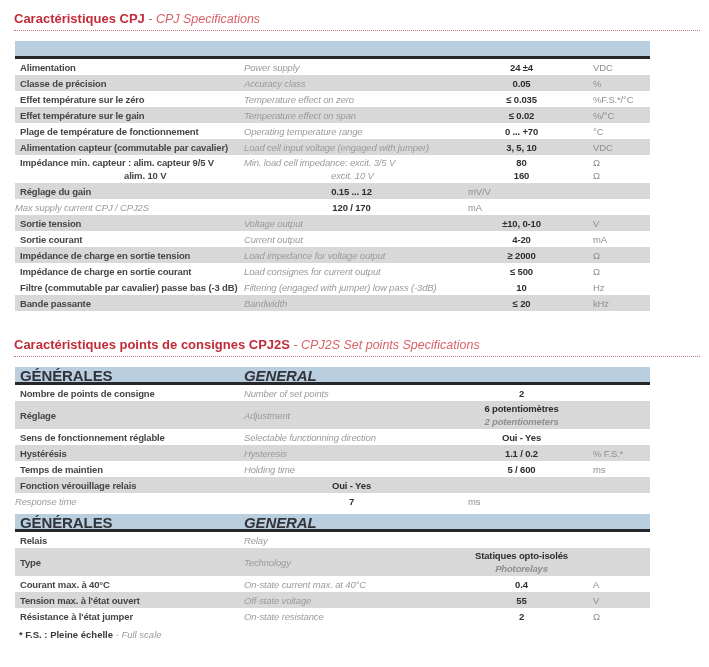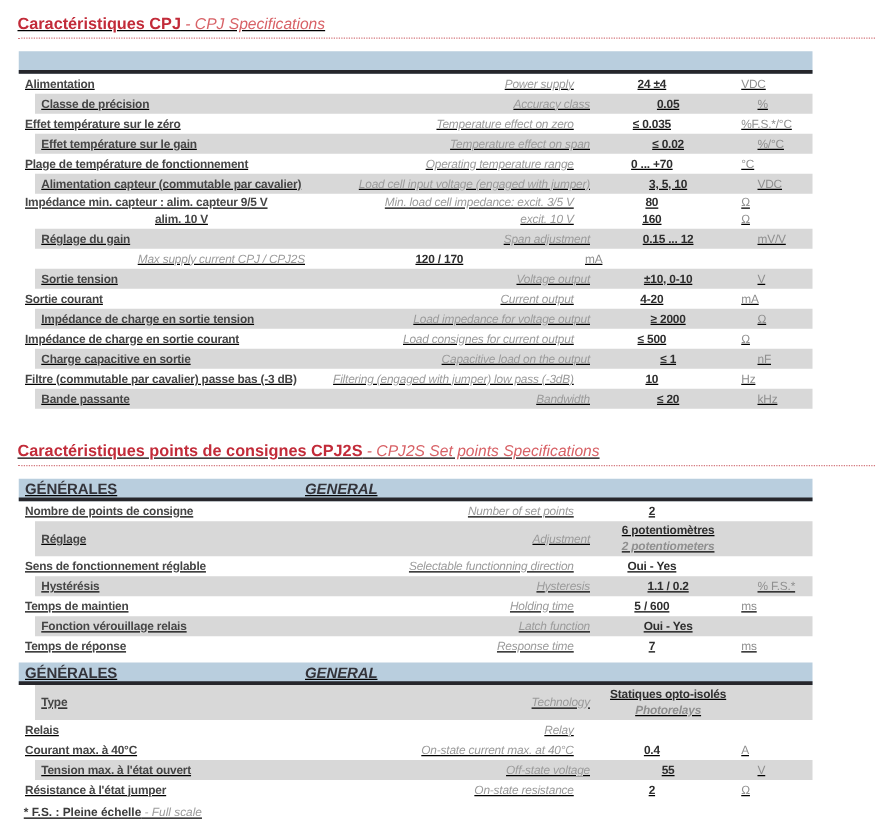--- a/index.html
+++ b/index.html
@@ -1,48 +1,48 @@
 <!DOCTYPE html>
 <html><head>
 <meta charset="utf-8">
 <style>
   html,body{margin:0;padding:0;background:#ffffff;}
   .page{
     position:relative;width:709px;height:667px;overflow:hidden;
-    font-family:"Liberation Sans",sans-serif;background:#fff;text-decoration:underline;
+    font-family:"Liberation Sans",sans-serif;background:#fff;
     -webkit-font-smoothing:antialiased;
   }
   .sec{margin:0;}
   .sec-title{
     margin:11px 0 0 14px;width:686px;padding-bottom:3px;
     border-bottom:1px dotted #d4777d;
     font-size:13px;line-height:16px;white-space:nowrap;
   }
   .t-fr{color:#c22b39;font-weight:bold;}
   .t-en{color:#d86267;font-style:italic;font-weight:normal;font-size:12.5px;}
   .tables{margin:10px 0 0 15px;width:635px;}
   .spec-table + .spec-table{margin-top:5px;}
   .thead{
     display:grid;grid-template-columns:229px 215px 125px 66px;
     align-items:center;height:15px;background:#b9cede;
     border-bottom:3px solid #26262b;
-    font-size:12px;letter-spacing:-0.1px;
+    font-size:15px;letter-spacing:-0.1px;
   }
   .th-fr{padding-left:5px;font-weight:bold;color:#33333a;white-space:nowrap;}
   .th-en{font-weight:bold;font-style:italic;color:#33333a;white-space:nowrap;}
   .row{
     display:grid;grid-template-columns:229px 215px 125px 66px;
     align-items:center;min-height:16px;padding:1px 0;
     font-size:9.5px;letter-spacing:-0.15px;box-sizing:border-box;
   }
-  .row.shaded{background:#d8d8d8;margin-left:13px;}
+  .row.shaded{background:#d8d8d8;}
   .line{display:block;line-height:13px;white-space:nowrap;}
   .cell-fr{padding-left:5px;color:#454545;font-weight:bold;}
   .cell-fr .line + .line{margin-left:104px;}
-  .cell-en{font-style:italic;color:#9b9b9b;text-align:right;}
+  .cell-en{font-style:italic;color:#9b9b9b;}
   .cell-en .line + .line{margin-left:87px;}
   .cell-val{text-align:center;color:#2e2e2e;font-weight:bold;}
   .cell-val .line.val-ital{font-style:italic;color:#8f8f8f;}
   .cell-unit{padding-left:9px;color:#8f8f8f;}
   .sec + .sec .sec-title{margin-top:26px;}
   .footnote{
     margin:5px 0 0 19px;font-size:9.5px;line-height:12px;white-space:nowrap;
   }
   .fn-fr{color:#3a3a3a;font-weight:bold;}
   .fn-en{color:#9b9b9b;font-style:italic;}
@@ -159,23 +159,20 @@
             </span>
             <span class="cell-unit">
               <span class="line">Ω</span>
               <span class="line">Ω</span>
             </span>
           </div>
           <div class="row shaded">
             <span class="cell-fr">
               <span class="line">Réglage du gain</span>
             </span>
-            <span class="cell-en">
-              <span class="line">Span adjustment</span>
-            </span>
             <span class="cell-val">
               <span class="line">0.15 ... 12</span>
             </span>
             <span class="cell-unit">
               <span class="line">mV/V</span>
             </span>
           </div>
           <div class="row">
             <span class="cell-en">
               <span class="line">Max supply current CPJ / CPJ2S</span>
@@ -234,34 +231,20 @@
               <span class="line">Impédance de charge en sortie courant</span>
             </span>
             <span class="cell-en">
               <span class="line">Load consignes for current output</span>
             </span>
             <span class="cell-val">
               <span class="line">≤ 500</span>
             </span>
             <span class="cell-unit">
               <span class="line">Ω</span>
-            </span>
-          </div>
-          <div class="row shaded">
-            <span class="cell-fr">
-              <span class="line">Charge capacitive en sortie</span>
-            </span>
-            <span class="cell-en">
-              <span class="line">Capacitive load on the output</span>
-            </span>
-            <span class="cell-val">
-              <span class="line">≤ 1</span>
-            </span>
-            <span class="cell-unit">
-              <span class="line">nF</span>
             </span>
           </div>
           <div class="row">
             <span class="cell-fr">
               <span class="line">Filtre (commutable par cavalier) passe bas (-3 dB)</span>
             </span>
             <span class="cell-en">
               <span class="line">Filtering (engaged with jumper) low pass (-3dB)</span>
             </span>
             <span class="cell-val">
@@ -359,69 +342,63 @@
               <span class="line">5 / 600</span>
             </span>
             <span class="cell-unit">
               <span class="line">ms</span>
             </span>
           </div>
           <div class="row shaded">
             <span class="cell-fr">
               <span class="line">Fonction vérouillage relais</span>
             </span>
-            <span class="cell-en">
-              <span class="line">Latch function</span>
-            </span>
             <span class="cell-val">
               <span class="line">Oui - Yes</span>
             </span>
             <span class="cell-unit"></span>
           </div>
           <div class="row">
-            <span class="cell-fr">
-              <span class="line">Temps de réponse</span>
-            </span>
             <span class="cell-en">
               <span class="line">Response time</span>
             </span>
             <span class="cell-val">
               <span class="line">7</span>
             </span>
             <span class="cell-unit">
               <span class="line">ms</span>
             </span>
           </div>
         </div>
         <div class="spec-table">
           <div class="thead">
             <span class="th-fr">GÉNÉRALES</span>
             <span class="th-en">GENERAL</span>
           </div>
+          <div class="row">
+            <span class="cell-fr">
+              <span class="line">Relais</span>
+            </span>
+            <span class="cell-en">
+              <span class="line">Relay</span>
+            </span>
+            <span class="cell-val"></span>
+            <span class="cell-unit"></span>
+          </div>
           <div class="row shaded">
             <span class="cell-fr">
               <span class="line">Type</span>
             </span>
             <span class="cell-en">
               <span class="line">Technology</span>
             </span>
             <span class="cell-val">
               <span class="line">Statiques opto-isolés</span>
               <span class="line val-ital">Photorelays</span>
             </span>
-            <span class="cell-unit"></span>
-          </div>
-          <div class="row">
-            <span class="cell-fr">
-              <span class="line">Relais</span>
-            </span>
-            <span class="cell-en">
-              <span class="line">Relay</span>
-            </span>
-            <span class="cell-val"></span>
             <span class="cell-unit"></span>
           </div>
           <div class="row">
             <span class="cell-fr">
               <span class="line">Courant max. à 40°C</span>
             </span>
             <span class="cell-en">
               <span class="line">On-state current max. at 40°C</span>
             </span>
             <span class="cell-val">

